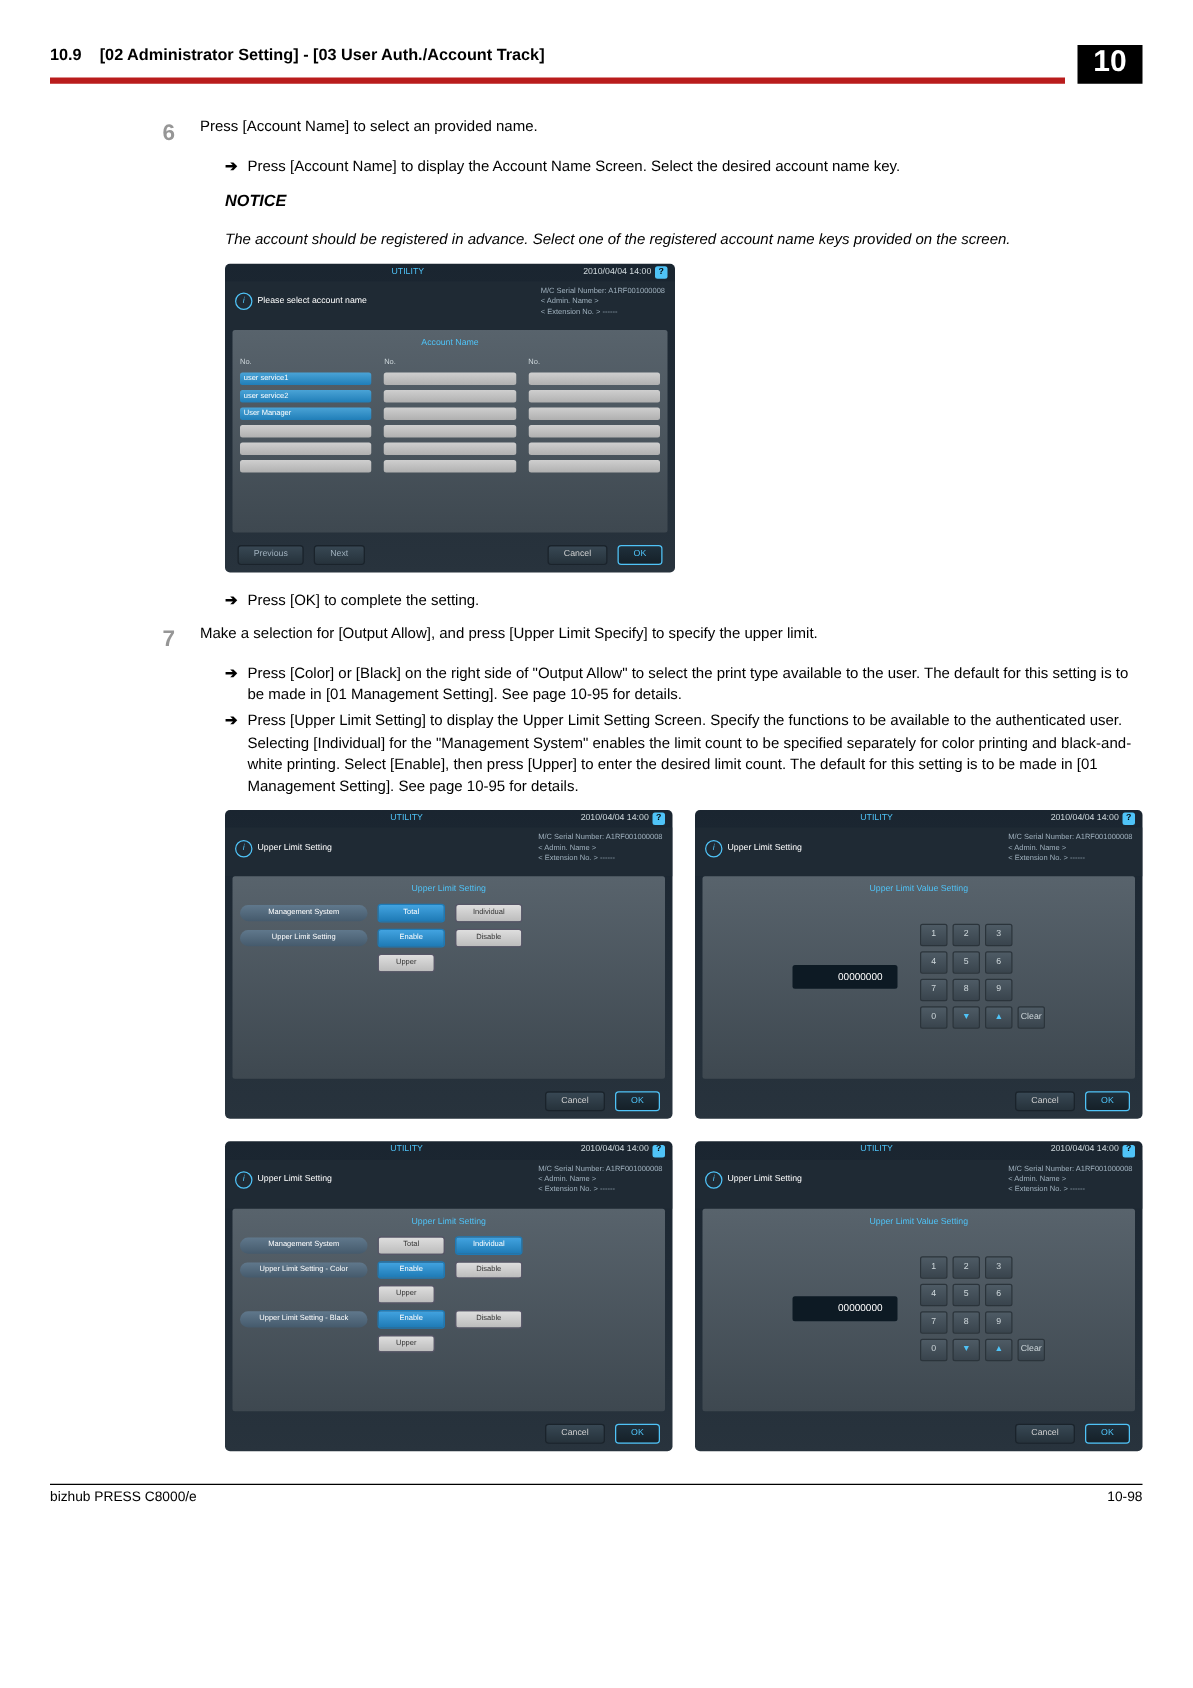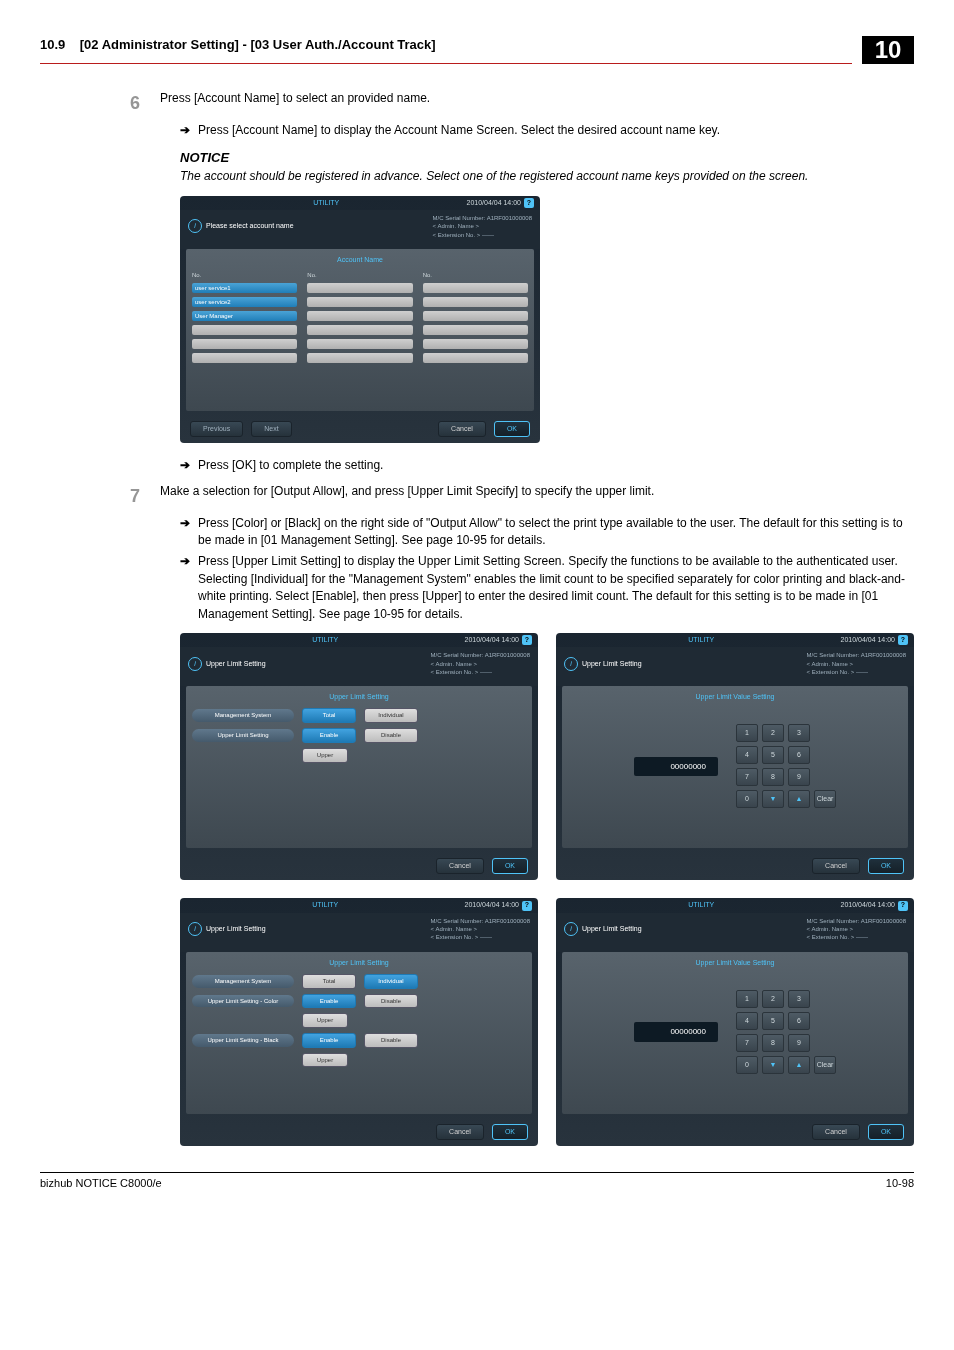--- a/index.html
+++ b/index.html
@@ -15,21 +15,21 @@
     box-sizing: border-box;
     width: 954px;
   }
   .header-row {
     display: flex;
     align-items: stretch;
     margin-bottom: 26px;
   }
   .header-line {
     flex: 1;
-    border-bottom: 1px solid #b91c1c;
+    border-bottom: 5px solid #b91c1c;
     padding-bottom: 11px;
     display: flex;
     align-items: flex-end;
   }
   .header-left {
     font-size: 13px;
     font-weight: bold;
   }
   .header-num {
     background: #000;
@@ -69,21 +69,21 @@
     font-weight: bold;
   }
   .notice-title {
     font-weight: bold;
     font-style: italic;
     font-size: 13px;
     margin: 10px 0 0 20px;
   }
   .notice-body {
     font-style: italic;
-    margin: 0 0 10px 20px;
+    margin: 12px 0 10px 20px;
   }
   .screenshot {
     background: linear-gradient(#1a2530, #28333d);
     border-radius: 4px;
     margin: 10px 0 14px 20px;
     color: #cfd8dc;
     font-size: 7px;
     position: relative;
     overflow: hidden;
   }
@@ -493,16 +493,16 @@
           <div class="sbtn primary">OK</div>
         </div>
           </div>
       </div>
 
     </div>
 
   </div>
 
   <div class="footer">
-    <span>bizhub NOTICE C8000/e</span>
+    <span>bizhub PRESS C8000/e</span>
     <span>10-98</span>
   </div>
 </div>
 
 </body></html>

